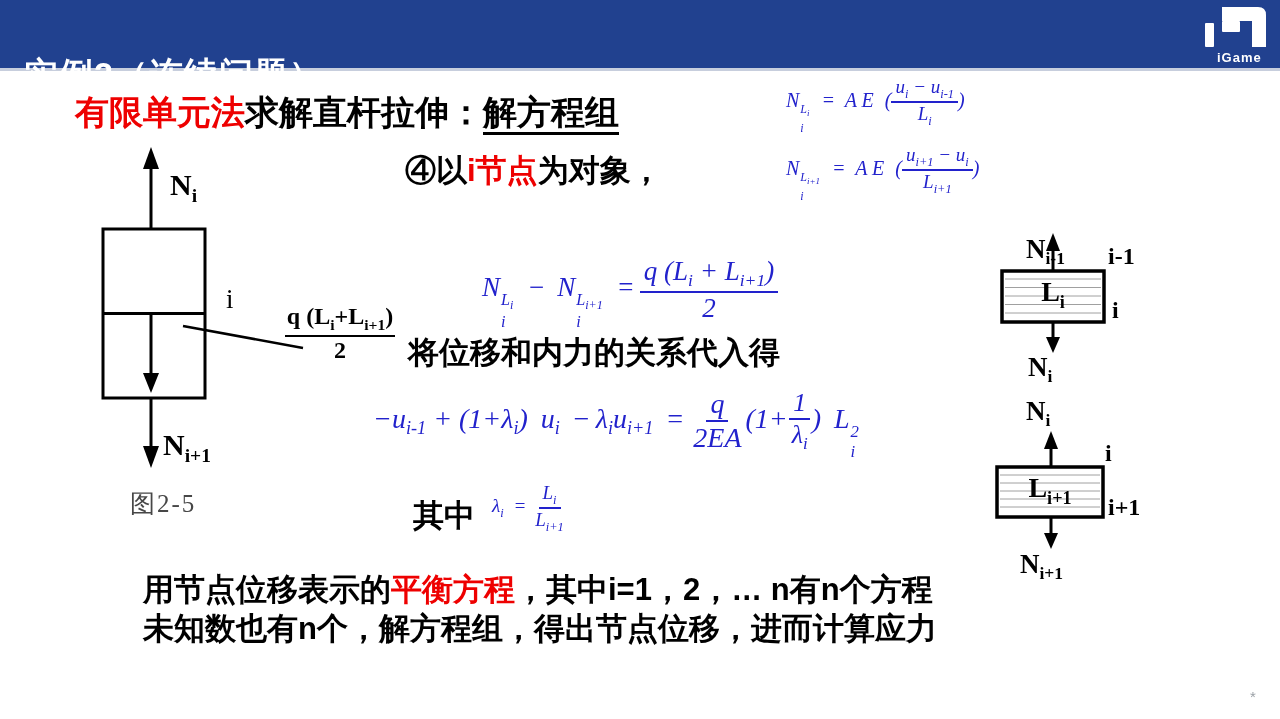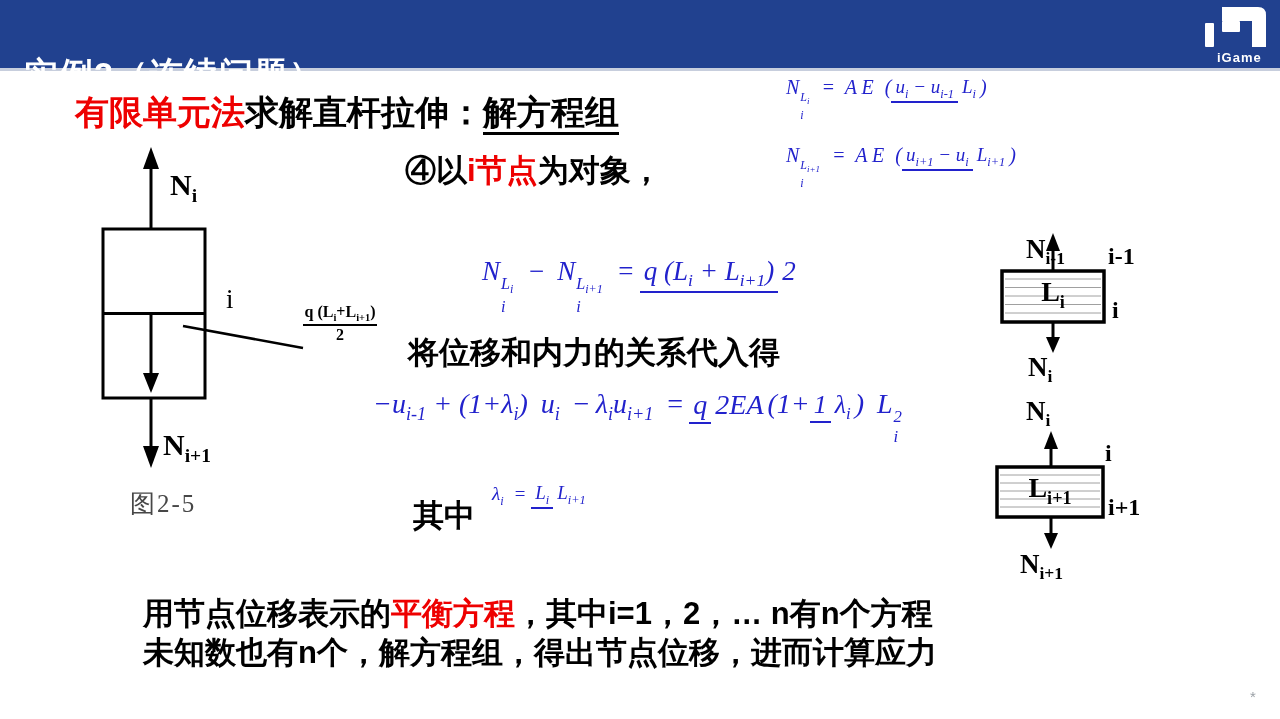--- a/index.html
+++ b/index.html
@@ -13,40 +13,40 @@
   .logo{position:absolute;right:8px;top:3px;}
   
   .main-title{position:absolute;left:75px;top:90px;font-size:34px;font-weight:bold;
               font-family:"Liberation Serif",serif;white-space:nowrap;color:#000;}
   .main-title .red{color:#ee0000;text-align:center;}
   .main-title .ul{border-bottom:3px solid #000;padding-bottom:1px;}
   
   .math{position:absolute;font-family:"Liberation Serif",serif;font-style:italic;
         color:#2222cc;white-space:nowrap;}
   sub{font-size:0.65em;}
-  .frac{display:inline-flex;flex-direction:row;vertical-align:middle;text-align:center;line-height:1.15;}
+  .frac{display:inline-flex;flex-direction:column;vertical-align:middle;text-align:center;line-height:1.15;align-items:center;}
   .frac .num{border-bottom:2px solid currentColor;padding:0 4px;display:block;}
   .frac .den{padding:0 4px;display:block;}
   .ss{display:inline-flex;flex-direction:column;vertical-align:-0.55em;line-height:1;
       font-size:0.6em;margin:0 2px 0 1px;text-align:left;}
   .ss .t{display:block;}
   .ss .b{display:block;margin-top:3px;}
   .ss sub{font-size:0.75em;}
   .op{margin:0 5px;}
   .sp{margin-left:6px;}
   
   .cn{position:absolute;white-space:nowrap;font-family:"Liberation Sans",sans-serif;
       font-weight:bold;color:#000;}
   .red{color:#ee0000;}
   .blue{color:#2222cc;}
   
   .lbl{position:absolute;font-family:"Liberation Serif",serif;font-weight:bold;
        white-space:nowrap;color:#000;}
   .loadfrac{position:absolute;left:276px;top:303px;width:128px;text-align:center;
-            font-family:"Liberation Serif",serif;font-weight:bold;font-size:16px;color:#000;}
+            font-family:"Liberation Serif",serif;font-weight:bold;font-size:24px;color:#000;}
   .loadfrac .num{border-bottom:2px solid #000;padding:0 2px 1px 2px;display:inline-block;}
   .loadfrac .den{display:block;}
   .caption{position:absolute;left:130px;top:487px;font-family:"Liberation Serif",serif;
            font-size:25px;color:#474747;letter-spacing:2px;}
   .sigma{font-size:40px;font-style:normal;margin:0 4px;vertical-align:-6px;}
   .footnote{position:absolute;left:1250px;top:688px;color:#9aa0a6;font-size:15px;}
   svg{position:absolute;}
 </style>
 </head>
 <body>
@@ -198,19 +198,19 @@
   <div class="lbl red" style="left:1002px;top:276px;width:102px;text-align:center;font-size:28px;"><span>L</span><sub>i</sub></div>
   <div class="lbl" style="left:1112px;top:297px;font-size:24px;">i</div>
   <div class="lbl blue" style="left:1028px;top:352px;font-size:27px;"><span>N</span><sub>i</sub></div>
 
   <div class="lbl blue" style="left:1026px;top:396px;font-size:27px;"><span>N</span><sub>i</sub></div>
   <div class="lbl" style="left:1105px;top:440px;font-size:24px;">i</div>
   <div class="lbl red" style="left:997px;top:472px;width:106px;text-align:center;font-size:28px;"><span>L</span><sub>i+1</sub></div>
   <div class="lbl" style="left:1108px;top:494px;font-size:24px;">i+1</div>
   <div class="lbl" style="left:1020px;top:549px;font-size:27px;"><span>N</span><sub>i+1</sub></div>
 
-  <div class="cn" style="left:143px;top:570px;font-size:31px;line-height:39px;margin-top:24px;">
+  <div class="cn" style="left:143px;top:570px;font-size:31px;line-height:39px;">
     <div><span>用节点位移表示的</span><span class="red">平衡方程</span><span>，其中i=1，2，… n有n个方程</span></div>
     <div>未知数也有n个，解方程组，得出节点位移，进而计算应力</div>
   </div>
 
   <div class="footnote">*</div>
 </div>
 
 </body></html>

